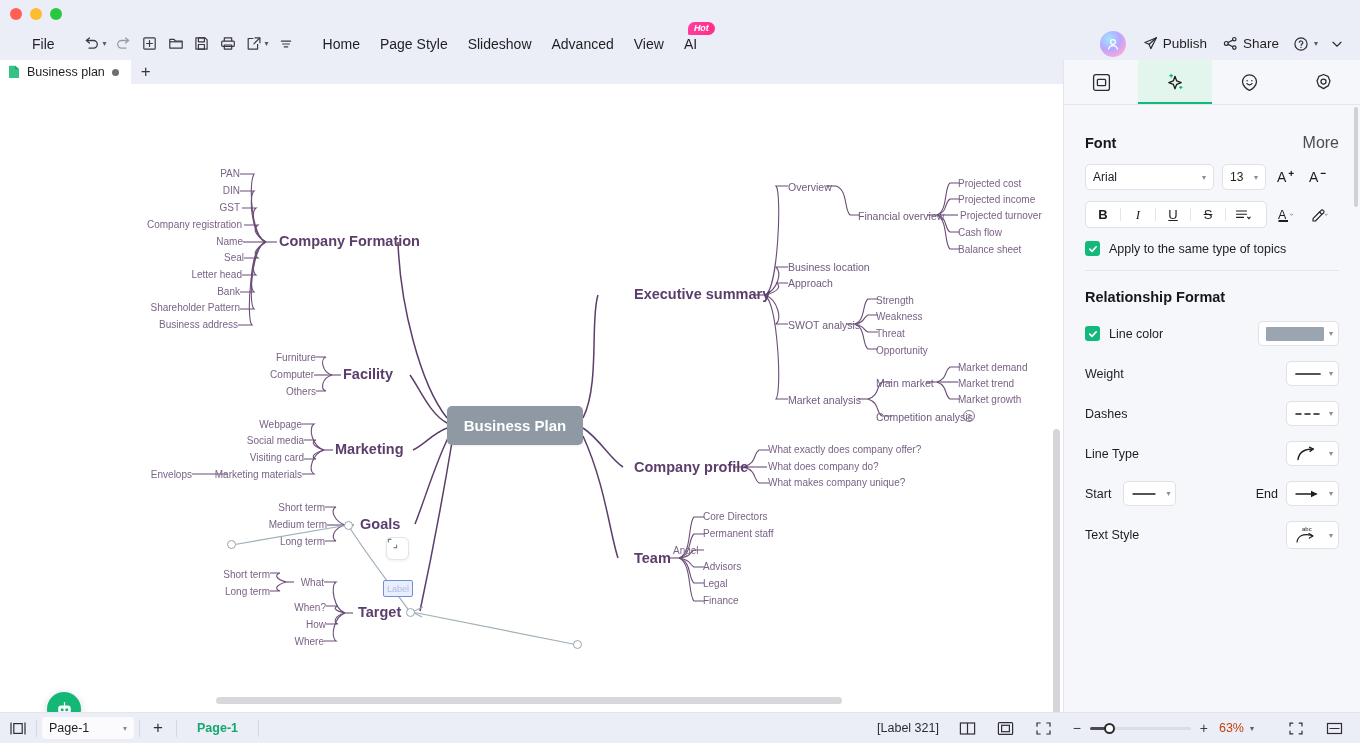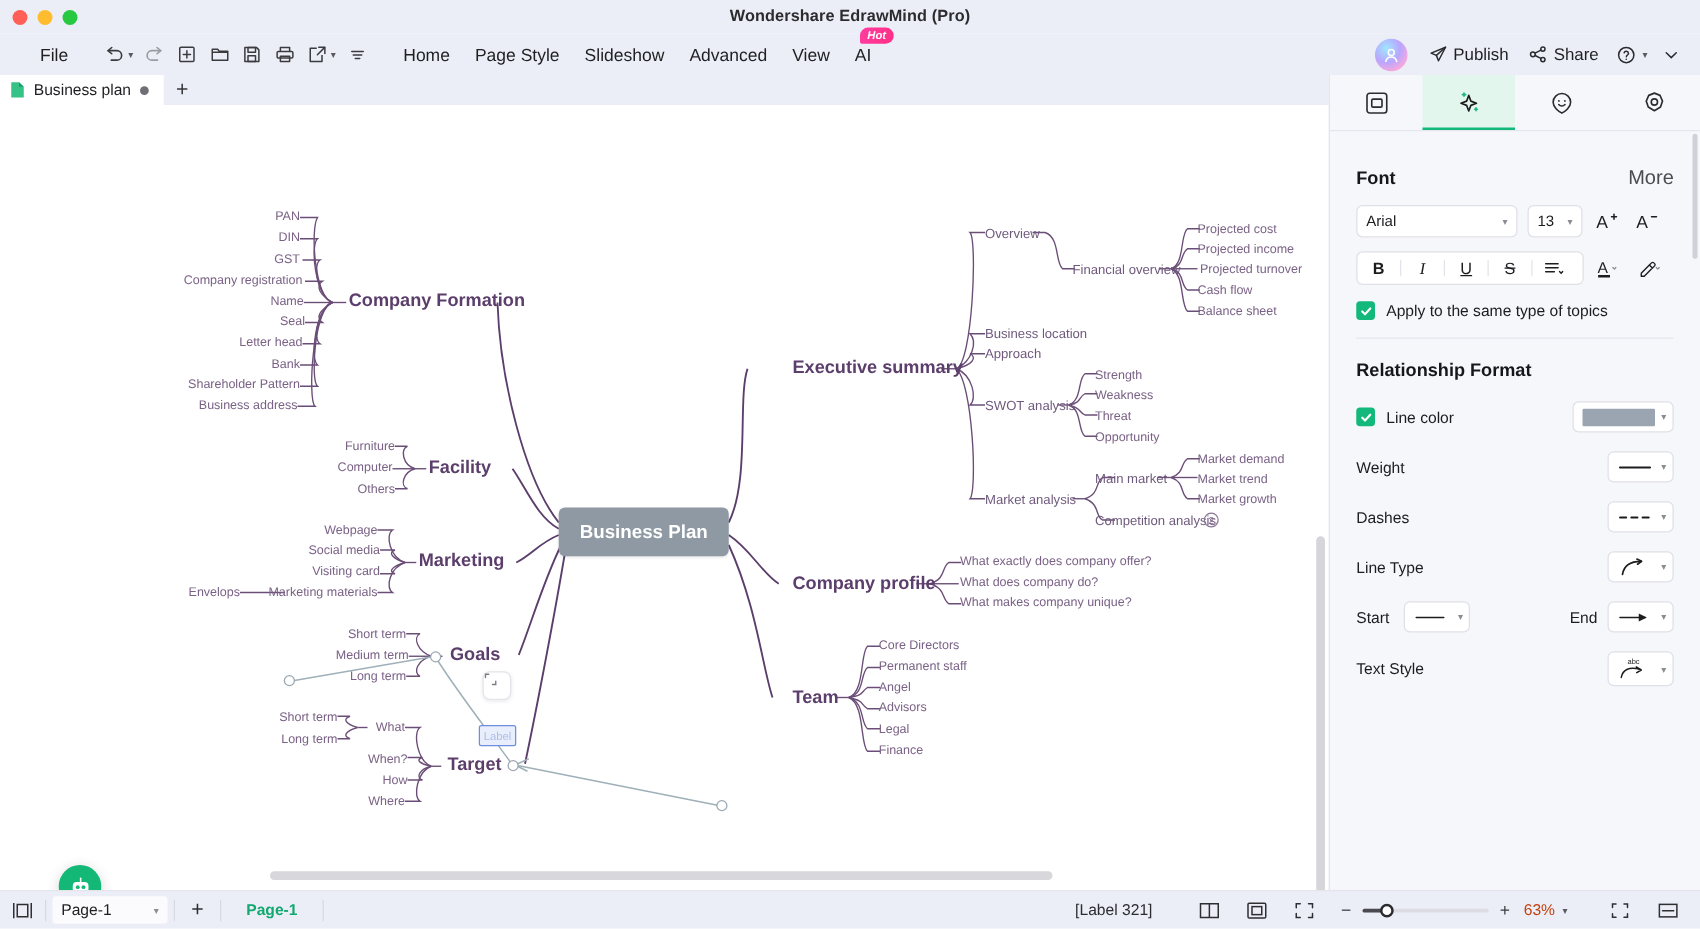--- a/index.html
+++ b/index.html
@@ -200,41 +200,40 @@
   .sb-left{ display:flex; align-items:center; height:31px; }
   .sb-ico{ width:36px;height:31px;display:flex;align-items:center;justify-content:center;color:#2e2e33;}
   .sb-sep{ width:1px; height:17px; background:#d7d8e2; }
   .pagesel{
     width:92px; height:22px; background:#fbfbfe; border-radius:3px;
     display:flex; align-items:center; justify-content:space-between; padding:0 7px;
     font-size:12.5px; color:#1f1f22; margin:0 5px;
   }
   .pagename{ font-size:12.5px; font-weight:bold; color:#12a86f; padding:0 20px; }
   .sb-right{ position:absolute; right:8px; display:flex; align-items:center; gap:2px; }
-  .labelcount{ font-size:12.5px; color:#2c2c31; margin-right:26px; }
+  .labelcount{ font-size:12.5px; color:#2c2c31; margin-right:9px; }
   .zoomslider{ display:flex; align-items:center; gap:6px; margin:0 6px; }
   .track{ width:101px; height:3px; background:#dcdce3; border-radius:2px; position:relative;}
   .track .filled{ position:absolute;left:0;top:0;height:3px;width:18px;background:#4a4a50;border-radius:2px;}
   .knob{ position:absolute; left:14px; top:-4px; width:11px;height:11px;border-radius:50%;
     background:#fff; border:2.5px solid #2b2b30;}
   .zlvl{ font-size:12.5px; color:#c2410c; }
   .pm{ font-size:14px; color:#3a3a3f; width:14px; text-align:center;}
 </style>
 </head>
 <body>
 
 <div class="app">
 
   <div class="titlebar">
     <div class="traffic">
       <div class="dot r"></div>
       <div class="dot y"></div>
       <div class="dot g"></div>
     </div>
-    <div class="apptitle">Wondershare EdrawMind (Pro)</div>
   </div>
 
   <div class="menubar">
     <div class="menu-item">File</div>
     <div class="menu-spacer"></div>
 
     <div class="tb-ico">
       <svg width="17" height="17" viewBox="0 0 17 17" fill="none" stroke="#3a3a3f" stroke-width="1.3" stroke-linecap="round">
           <path d="M4 5.5H10.5a3.8 3.8 0 0 1 0 7.6H6"></path>
           <path d="M6.4 3 3.4 5.5 6.4 8"></path>
@@ -543,21 +542,21 @@
       <div class="node leaf" style="left:958px;top:310px">Market growth</div>
 
       <div class="node main" style="left:634px;top:375px">Company profile</div>
       <div class="node leaf" style="left:768px;top:360px">What exactly does company offer?</div>
       <div class="node leaf" style="left:768px;top:377px">What does company do?</div>
       <div class="node leaf" style="left:768px;top:393px">What makes company unique?</div>
 
       <div class="node main" style="left:634px;top:466px">Team</div>
       <div class="node leaf" style="left:703px;top:427px">Core Directors</div>
       <div class="node leaf" style="left:703px;top:444px">Permanent staff</div>
-      <div class="node leaf" style="left:703px;top:461px">Angel</div>
+      <div class="node leaf" style="left:673px;top:461px">Angel</div>
       <div class="node leaf" style="left:703px;top:477px">Advisors</div>
       <div class="node leaf" style="left:703px;top:494px">Legal</div>
       <div class="node leaf" style="left:703px;top:511px">Finance</div>
 
       <div class="collapse-btn">
         <svg width="11" height="11" viewBox="0 0 11 11" fill="none" stroke="#7c7c85" stroke-width="1.1" stroke-linecap="round">
             <path d="M1.4 4V1.4H4"></path>
             <path d="M9.6 7v2.6H7"></path>
           </svg>
       </div>

